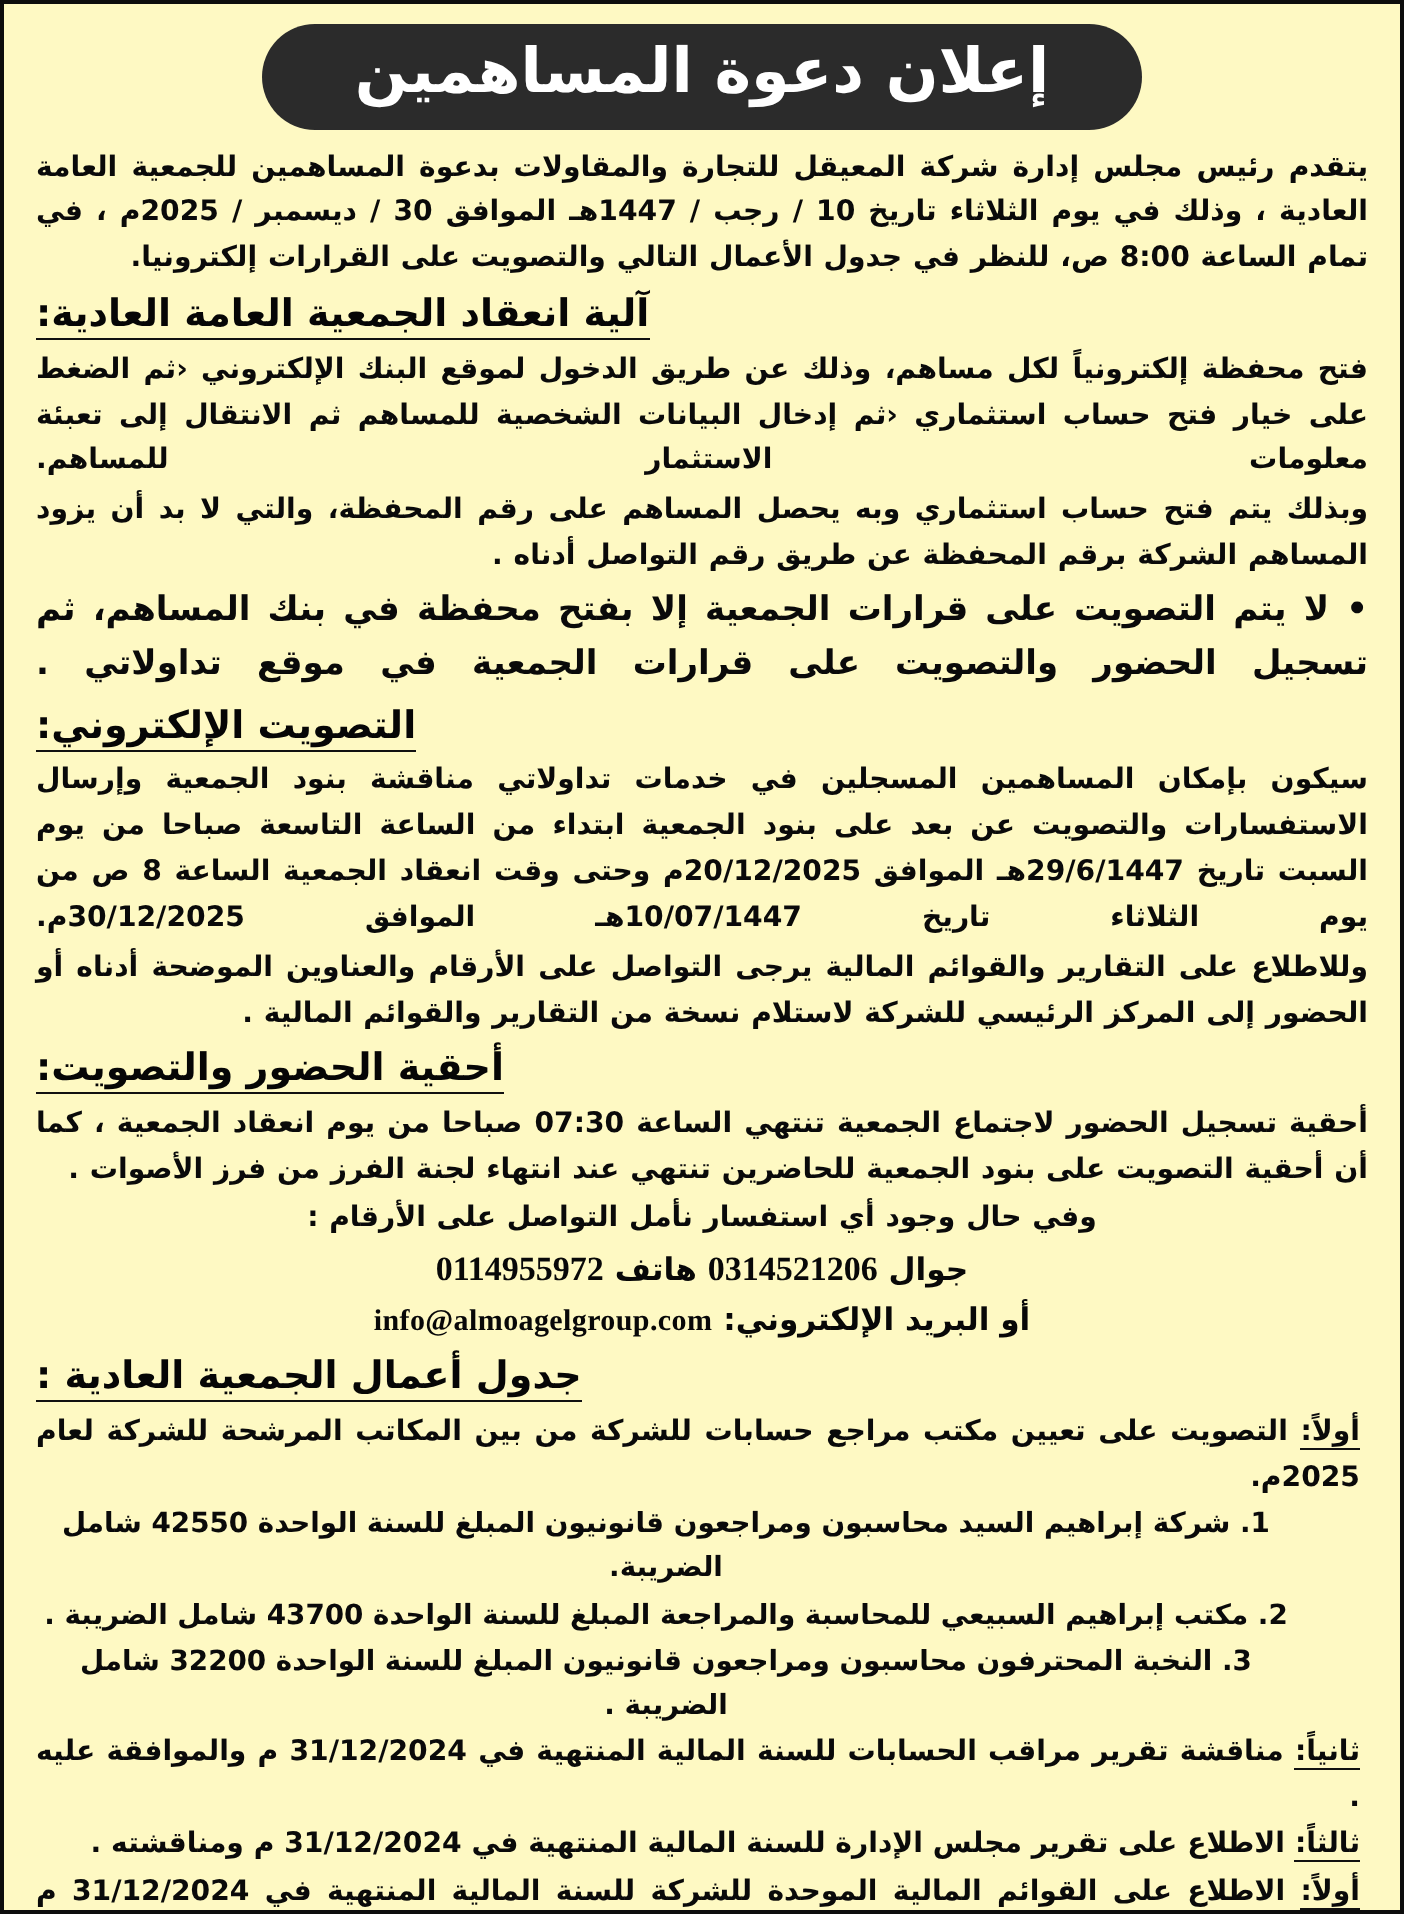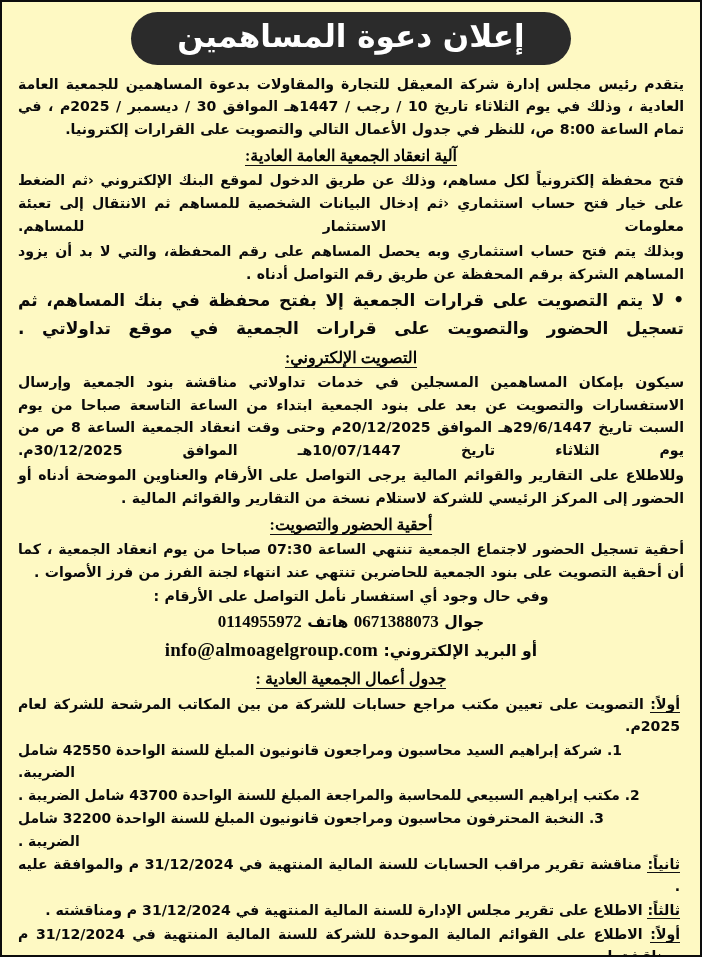--- a/index.html
+++ b/index.html
@@ -63,27 +63,26 @@
   }
   .para.center {
     text-align: center;
     text-align-last: center;
   }
   .para.tight {
     line-height: 1.55;
   }
 
   .section-head {
-    font-size: 16px;
+    font-size: 19px;
     font-weight: bold;
     color: #060606;
-    text-align: center;
+    text-align: left;
     margin: 3px 0 2px 0;
     line-height: 1.45;
-    font-family: Liberation Serif, serif;
   }
   .section-head span.u {
     border-bottom: 1.6px solid #111;
     padding-bottom: 1px;
   }
 
   .bullet-para {
     font-size: 17px;
     font-weight: bold;
     line-height: 1.62;
@@ -101,21 +100,21 @@
     color: #080808;
     margin: 1px 0;
   }
   .contact-line .lat {
     font-family: "Liberation Serif", "DejaVu Serif", serif;
     font-size: 17px;
     font-weight: bold;
     letter-spacing: 0.2px;
   }
   .email-line .lat {
-    font-size: 19px;
+    font-size: 15px;
   }
 
   
   .agenda-item {
     font-size: 14.1px;
     font-weight: bold;
     line-height: 1.6;
     color: #0a0a0a;
     text-align: justify;
     text-align-last: right;
@@ -124,21 +123,21 @@
   }
   .agenda-item .ord {
     border-bottom: 1.5px solid #111;
     padding-bottom: 0px;
   }
   .numbered {
     font-size: 13.9px;
     font-weight: bold;
     line-height: 1.6;
     color: #0a0a0a;
-    text-align: left;
+    text-align: center;
     margin: 1px 0;
     padding-right: 26px;
   }
   .num-wrap { padding-right: 10px; }
 
   .lat {
     font-family: "Liberation Serif", "DejaVu Serif", serif;
   }
 </style>
 </head>
@@ -167,21 +166,21 @@
     <p class="para last-right">وللاطلاع على التقارير والقوائم المالية يرجى التواصل على الأرقام والعناوين الموضحة أدناه أو الحضور إلى المركز الرئيسي للشركة لاستلام نسخة من التقارير والقوائم المالية .</p>
 
     <div class="section-head">
       <span class="u">أحقية الحضور والتصويت:</span>
     </div>
     <p class="para last-right">أحقية تسجيل الحضور لاجتماع الجمعية تنتهي الساعة 07:30 صباحا من يوم انعقاد الجمعية ، كما أن أحقية التصويت على بنود الجمعية للحاضرين تنتهي عند انتهاء لجنة الفرز من فرز الأصوات .</p>
 
     <p class="para center tight">وفي حال وجود أي استفسار نأمل التواصل على الأرقام :</p>
     <div class="contact-line">
       <span>جوال</span>
-      <span class="lat">0671388073</span>
+      <span class="lat">0314521206</span>
       <span>هاتف</span>
       <span class="lat">0114955972</span>
     </div>
     <div class="contact-line email-line">
       <span>أو البريد الإلكتروني:</span>
       <span class="lat">info@almoagelgroup.com</span>
     </div>
 
     <div class="section-head">
       <span class="u">جدول أعمال الجمعية العادية :</span>

